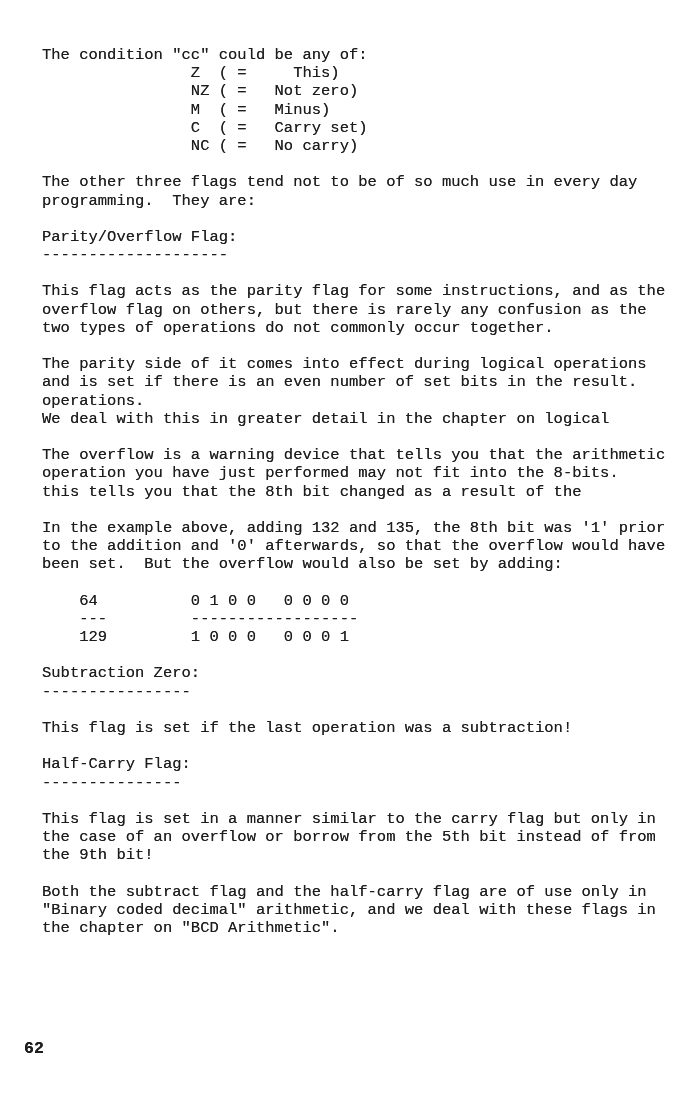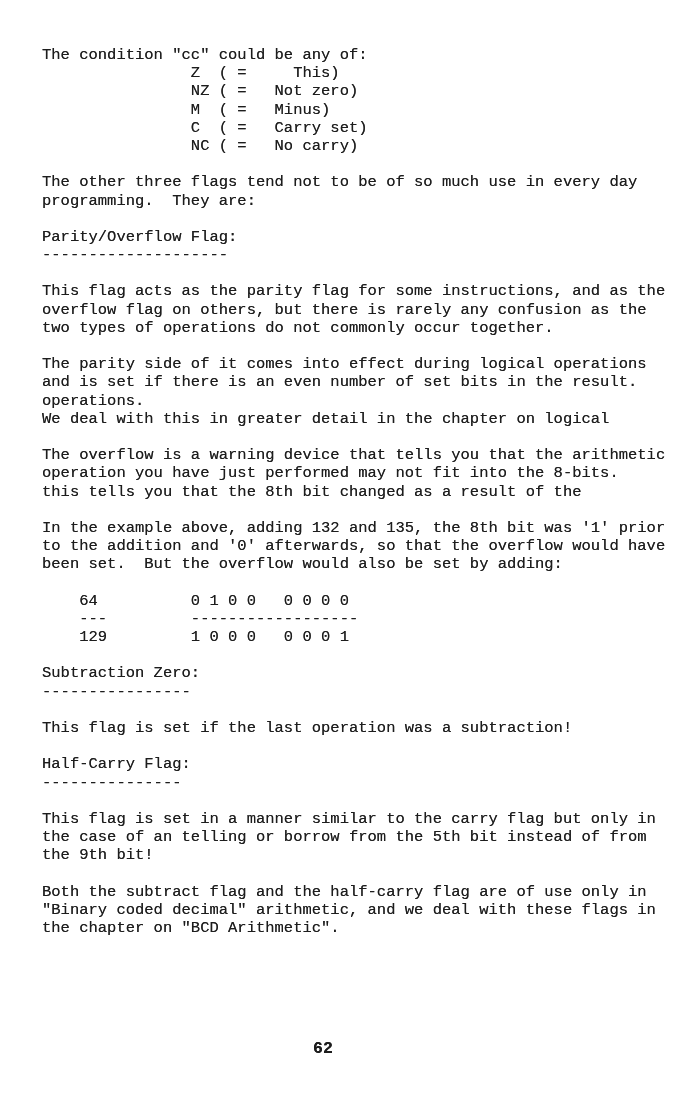--- a/index.html
+++ b/index.html
@@ -30,21 +30,21 @@
   .line {
     height: 18.2px;
     line-height: 18.2px;
     white-space: pre;
   }
   .page-number {
     position: absolute;
     top: 1040px;
     left: 0;
     width: 622px;
-    text-align: center;
+    text-align: left;
     text-indent: 24px;
     font-family: "Liberation Mono", "DejaVu Sans Mono", monospace;
     font-weight: bold;
     font-size: 16.5px;
     line-height: 18px;
     color: var(--ink, #111111);
     text-shadow: 0 0 0.6px rgba(10,10,10,0.9);
   }
 </style>
 </head>
@@ -88,21 +88,21 @@
       <div class="line">&nbsp;</div>
       <div class="line">Subtraction Zero:</div>
       <div class="line">----------------</div>
       <div class="line">&nbsp;</div>
       <div class="line">This flag is set if the last operation was a subtraction!</div>
       <div class="line">&nbsp;</div>
       <div class="line">Half-Carry Flag:</div>
       <div class="line">---------------</div>
       <div class="line">&nbsp;</div>
       <div class="line">This flag is set in a manner similar to the carry flag but only in</div>
-      <div class="line">the case of an telling or borrow from the 5th bit instead of from</div>
+      <div class="line">the case of an overflow or borrow from the 5th bit instead of from</div>
       <div class="line">the 9th bit!</div>
       <div class="line">&nbsp;</div>
       <div class="line">Both the subtract flag and the half-carry flag are of use only in</div>
       <div class="line">"Binary coded decimal" arithmetic, and we deal with these flags in</div>
       <div class="line">the chapter on "BCD Arithmetic".</div>
     </div>
   <div class="page-number">62</div>
 </div>
 
 </body></html>

